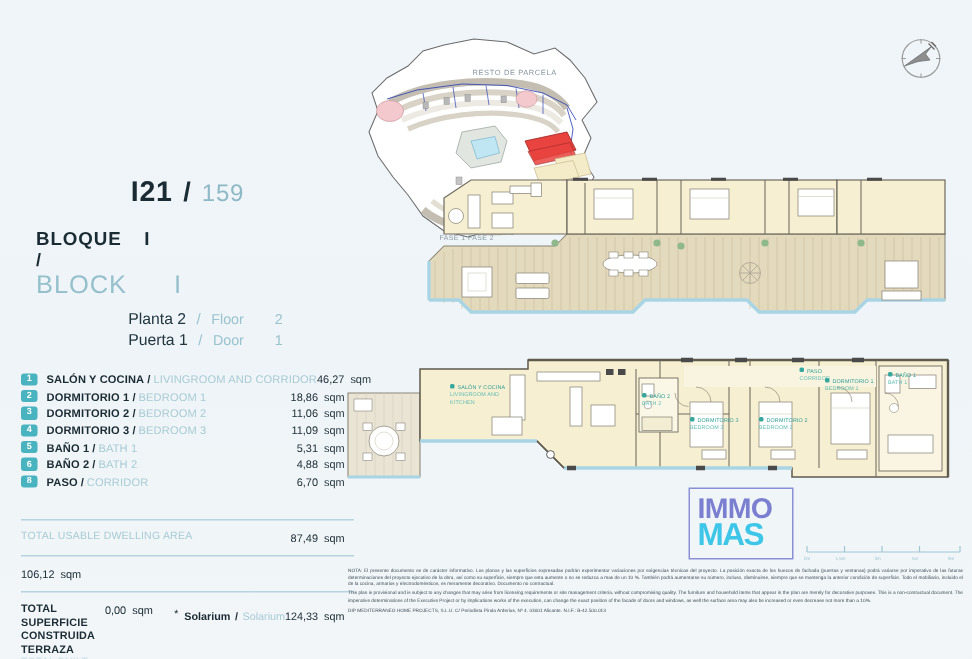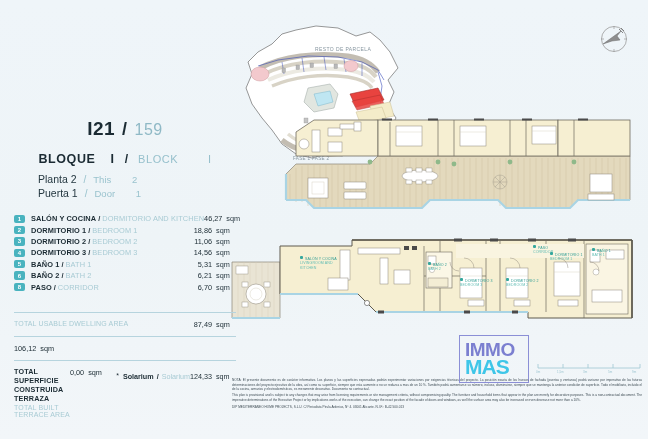--- a/index.html
+++ b/index.html
@@ -33,35 +33,36 @@
     font-size: 18px; font-weight: bold; color: #1b2b33; margin: 0 2px;
   }
   .unit-title .num {
     font-size: 16px; color: #8fb9c6; font-weight: normal;
   }
 
   .block-row {
     display: flex; align-items: baseline;
     justify-content: center;
     margin-bottom: 7px;
+    flex-direction: column;
   }
   .block-row .es {
     font-size: 12.5px; font-weight: bold; color: #1b2b33;
     letter-spacing: .6px;
   }
   .block-row .es .val { margin-left: 11px; }
   .block-row .sep { color: #1b2b33; font-size: 12px; margin: 0 10px; font-weight: bold;}
   .block-row .en {
-    font-size: 11px; color: #96c0cc; letter-spacing: .6px;
+    font-size: 17px; color: #96c0cc; letter-spacing: .6px;
   }
   .block-row .en .val { margin-left: 26px; }
 
   .sub-row {
     display: flex; align-items: baseline;
-    justify-content: flex-start;
+    justify-content: center;
     margin-bottom: 2px;
     padding-left: 24px;
   }
   .sub-row .es { font-size: 10.5px; color: #243740; }
   .sub-row .sep { font-size: 10px; color: #9ac3ce; margin: 0 7px; }
   .sub-row .en { font-size: 9.5px; color: #9ac3ce; }
   .sub-row .en .v { margin-left: 18px; }
 
   
   #room-list { margin-top: 14px; }
@@ -183,21 +184,21 @@
   }
 
   
   #scale-bar {
     position: absolute; right: 6px; top: 358px;
     width: 106px; height: 16px;
   }
 
   
   #logo {
-    position: absolute; left: 459px; top: 335px;
+    position: absolute; left: 459px; top: 325px;
     width: 70px; height: 48px;
     border: 1.6px solid #8b8fd6;
     background: rgba(255,255,255,0.0);
   }
   #logo .immo {
     position: absolute; left: 5px; top: 3px;
     font-size: 19px; font-weight: bold;
     color: #7b7fd0; letter-spacing: -.5px;
     font-family: "Liberation Sans", sans-serif;
   }
@@ -610,41 +611,41 @@
       <span class="en">
         <span>BLOCK</span>
         <span class="val">I</span>
       </span>
     </div>
 
     <div class="sub-row">
       <span class="es">Planta 2</span>
       <span class="sep">/</span>
       <span class="en">
-        <span>This</span>
+        <span>Floor</span>
         <span class="v">2</span>
       </span>
     </div>
 
     <div class="sub-row">
       <span class="es">Puerta 1</span>
       <span class="sep">/</span>
       <span class="en">
         <span>Door</span>
         <span class="v">1</span>
       </span>
     </div>
 
     <div id="room-list">
 
       <div class="room-item">
         <span class="room-num">1</span>
         <span class="room-es">SALÓN Y COCINA</span>
         <span class="room-slash">/</span>
-        <span class="room-en">DORMITORIO AND KITCHEN</span>
+        <span class="room-en">LIVINGROOM AND CORRIDOR</span>
         <span class="room-val">
           <span>46,27</span>
             <span class="u">sqm</span>
         </span>
       </div>
 
       <div class="room-item">
         <span class="room-num">2</span>
         <span class="room-es">DORMITORIO 1</span>
         <span class="room-slash">/</span>
@@ -665,21 +666,21 @@
             <span class="u">sqm</span>
         </span>
       </div>
 
       <div class="room-item">
         <span class="room-num">4</span>
         <span class="room-es">DORMITORIO 3</span>
         <span class="room-slash">/</span>
         <span class="room-en">BEDROOM 3</span>
         <span class="room-val">
-          <span>14,56</span>
+          <span>11,09</span>
             <span class="u">sqm</span>
         </span>
       </div>
 
       <div class="room-item">
         <span class="room-num">5</span>
         <span class="room-es">BAÑO 1</span>
         <span class="room-slash">/</span>
         <span class="room-en">BATH 1</span>
         <span class="room-val">
@@ -687,21 +688,21 @@
             <span class="u">sqm</span>
         </span>
       </div>
 
       <div class="room-item">
         <span class="room-num">6</span>
         <span class="room-es">BAÑO 2</span>
         <span class="room-slash">/</span>
         <span class="room-en">BATH 2</span>
         <span class="room-val">
-          <span>6,21</span>
+          <span>4,88</span>
             <span class="u">sqm</span>
         </span>
       </div>
 
       <div class="room-item">
         <span class="room-num">8</span>
         <span class="room-es">PASO</span>
         <span class="room-slash">/</span>
         <span class="room-en">CORRIDOR</span>
         <span class="room-val">

